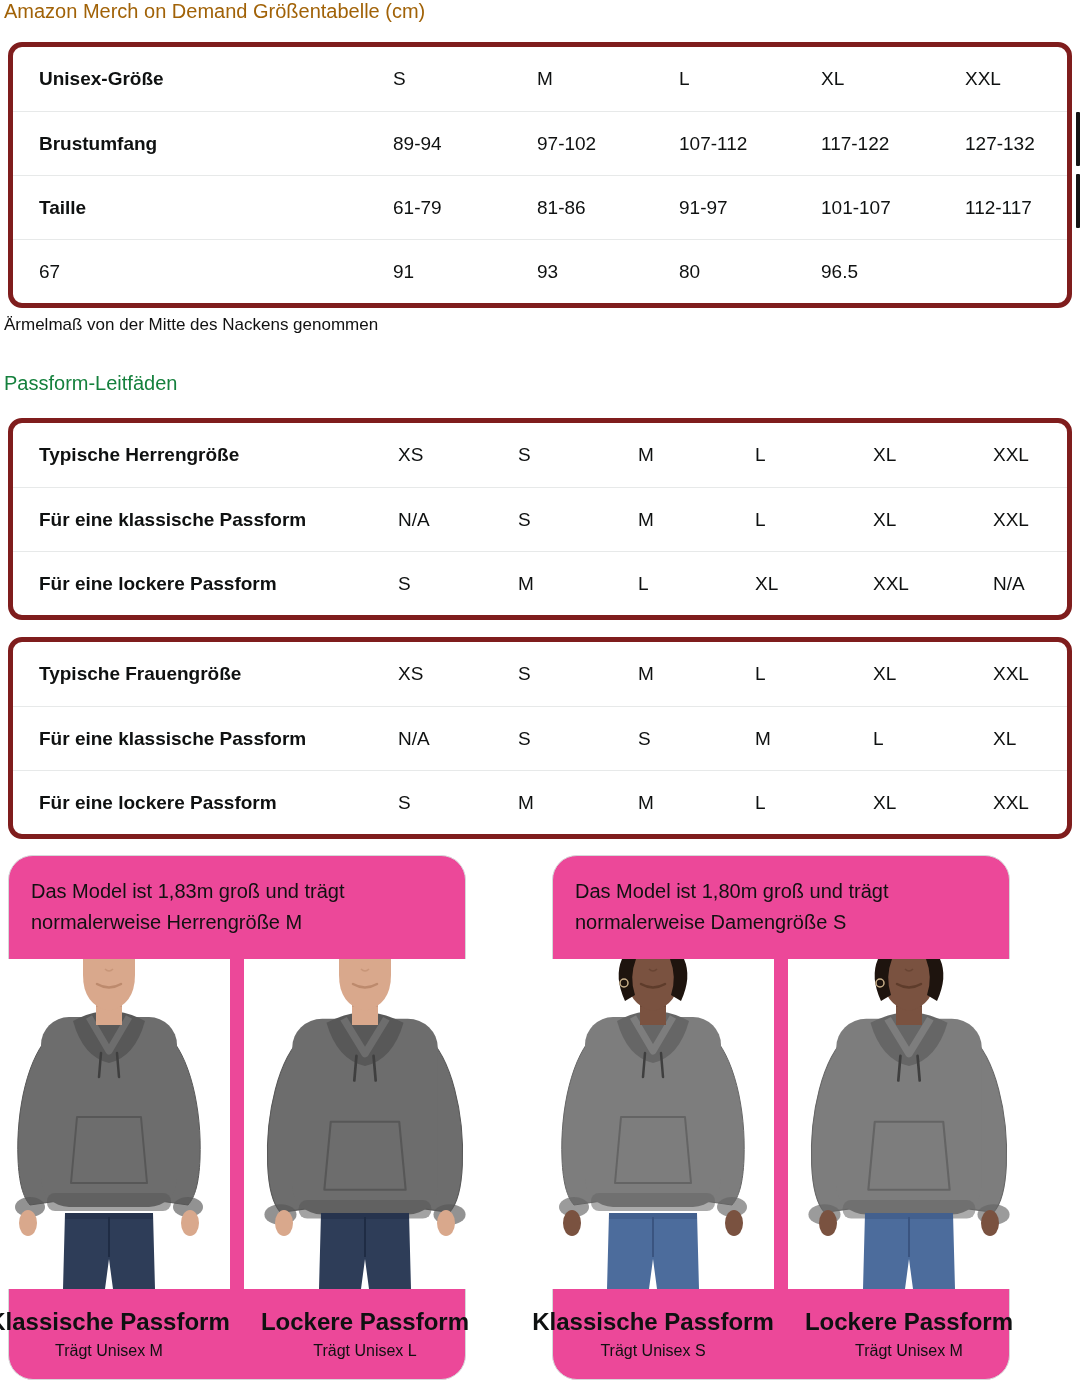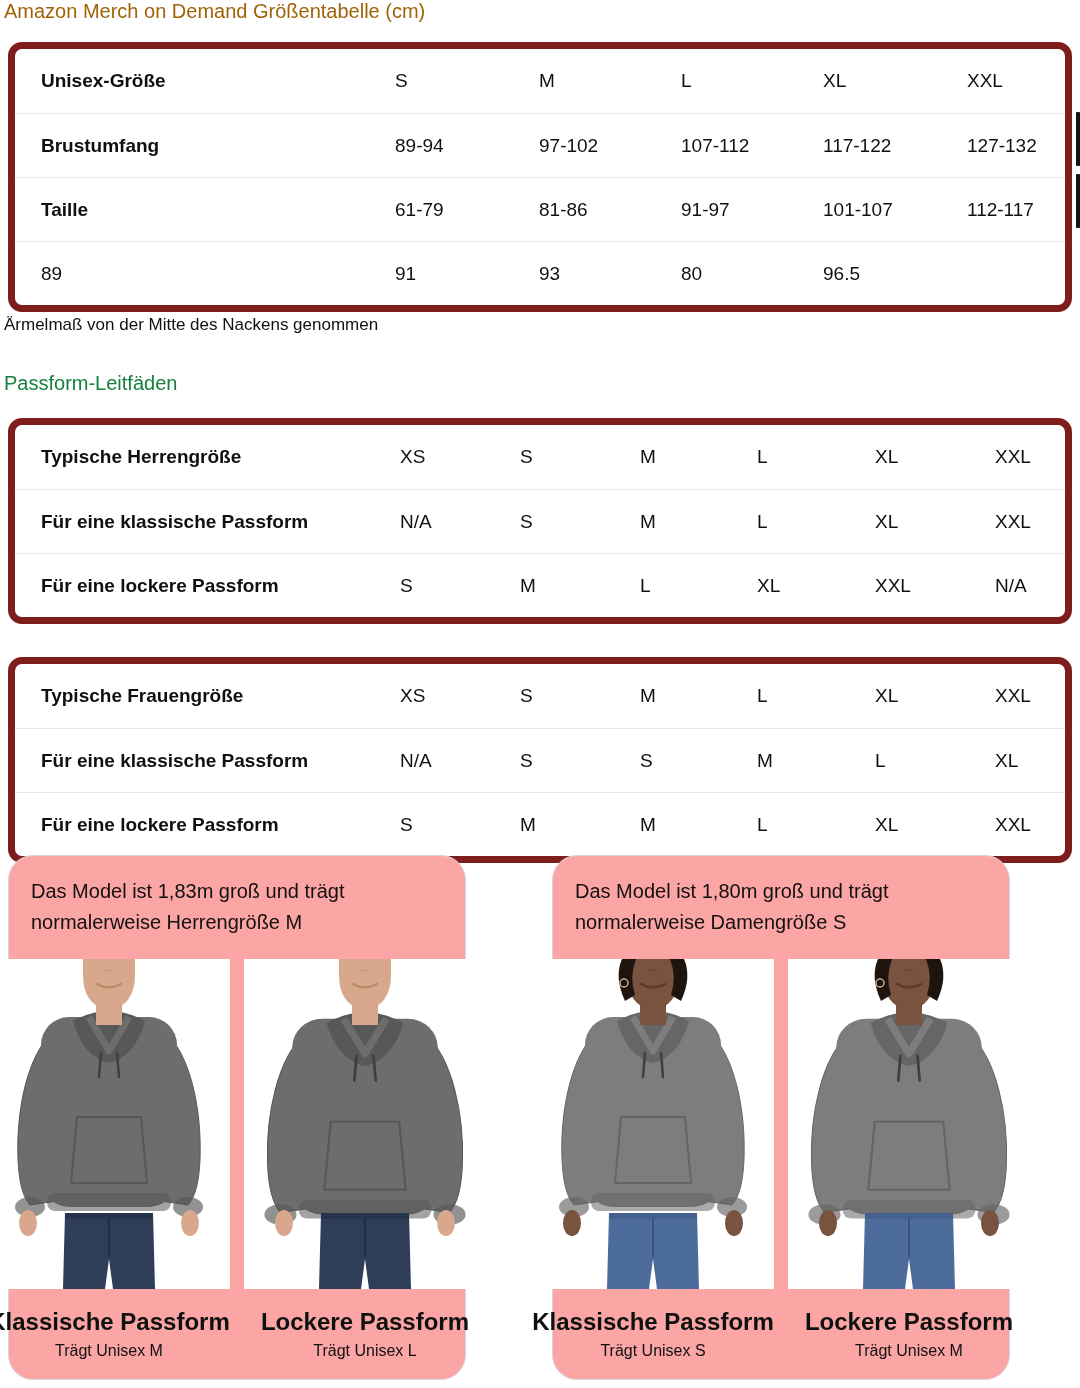--- a/index.html
+++ b/index.html
@@ -5,35 +5,35 @@
   html,body{margin:0;padding:0;}
   body{
     width:1080px;height:1388px;position:relative;background:#fff;
     font-family:"Liberation Sans","DejaVu Sans",sans-serif;color:#0f1111;
     overflow:hidden;
   }
   .page-title{position:absolute;left:4px;top:0;font-size:20px;color:#a16207;}
   .note{position:absolute;left:4px;top:315px;font-size:17px;color:#111;}
   .fit-heading{position:absolute;left:4px;top:372px;font-size:20px;color:#15803d;}
 
-  .tbl{position:absolute;left:8px;width:1064px;border:7px solid #7f1d1d;border-radius:14px;
+  .tbl{position:absolute;left:8px;width:1064px;border:5px solid #7f1d1d;border-radius:14px;
        background:#fff;box-sizing:border-box;overflow:hidden;}
   #size-table{top:42px;}
   #mens-table{top:418px;}
-  #womens-table{top:637px;margin-top:20px;}
+  #womens-table{top:637px;}
   .tbl .row{display:grid;align-items:center;height:64px;padding-left:26px;
             box-sizing:border-box;border-top:1px solid #e7e9e9;}
   .tbl .row:first-child{border-top:none;}
   #size-table .row{grid-template-columns:354px 144px 142px 142px 144px auto;}
   #mens-table .row,#womens-table .row{grid-template-columns:359px 120px 120px 117px 118px 120px auto;}
   .cell-label{font-weight:bold;font-size:19px;white-space:nowrap;}
   .cell-val{font-size:19px;white-space:nowrap;}
 
   .card{position:absolute;top:855px;width:458px;height:525px;border:1px solid #d5d9d9;
-        border-radius:25px;box-sizing:border-box;background:#fca5a5;}
+        border-radius:25px;box-sizing:border-box;background:#ec4899;}
   #card-0{left:8px;}
   #card-1{left:552px;}
   .card-desc{position:absolute;top:20px;left:22px;right:16px;font-size:20px;line-height:31px;color:#111;}
   .photos{position:absolute;top:103px;left:0;right:0;display:flex;justify-content:center;gap:14px;}
   .photo-block{width:242px;text-align:center;}
   .photo-block svg{display:block;width:242px;height:330px;background:#fff;}
   .cap-fit{font-weight:bold;font-size:24px;margin-top:18px;line-height:30px;}
   .cap-size{font-size:16px;line-height:28px;}
 
   .sb{position:absolute;right:0;width:4px;background:#151515;border-radius:1px;}
@@ -62,21 +62,21 @@
     </div>
     <div class="row">
       <div class="cell-label">Taille</div>
       <div class="cell-val">61-79</div>
       <div class="cell-val">81-86</div>
       <div class="cell-val">91-97</div>
       <div class="cell-val">101-107</div>
       <div class="cell-val">112-117</div>
     </div>
     <div class="row">
-      <div class="cell-val">89</div>
+      <div class="cell-val">67</div>
       <div class="cell-val">91</div>
       <div class="cell-val">93</div>
       <div class="cell-val">80</div>
       <div class="cell-val">96.5</div>
     </div>
   </div>
 
 <div class="note">Ärmelmaß von der Mitte des Nackens genommen</div>
 <div class="fit-heading">Passform-Leitfäden</div>
 

